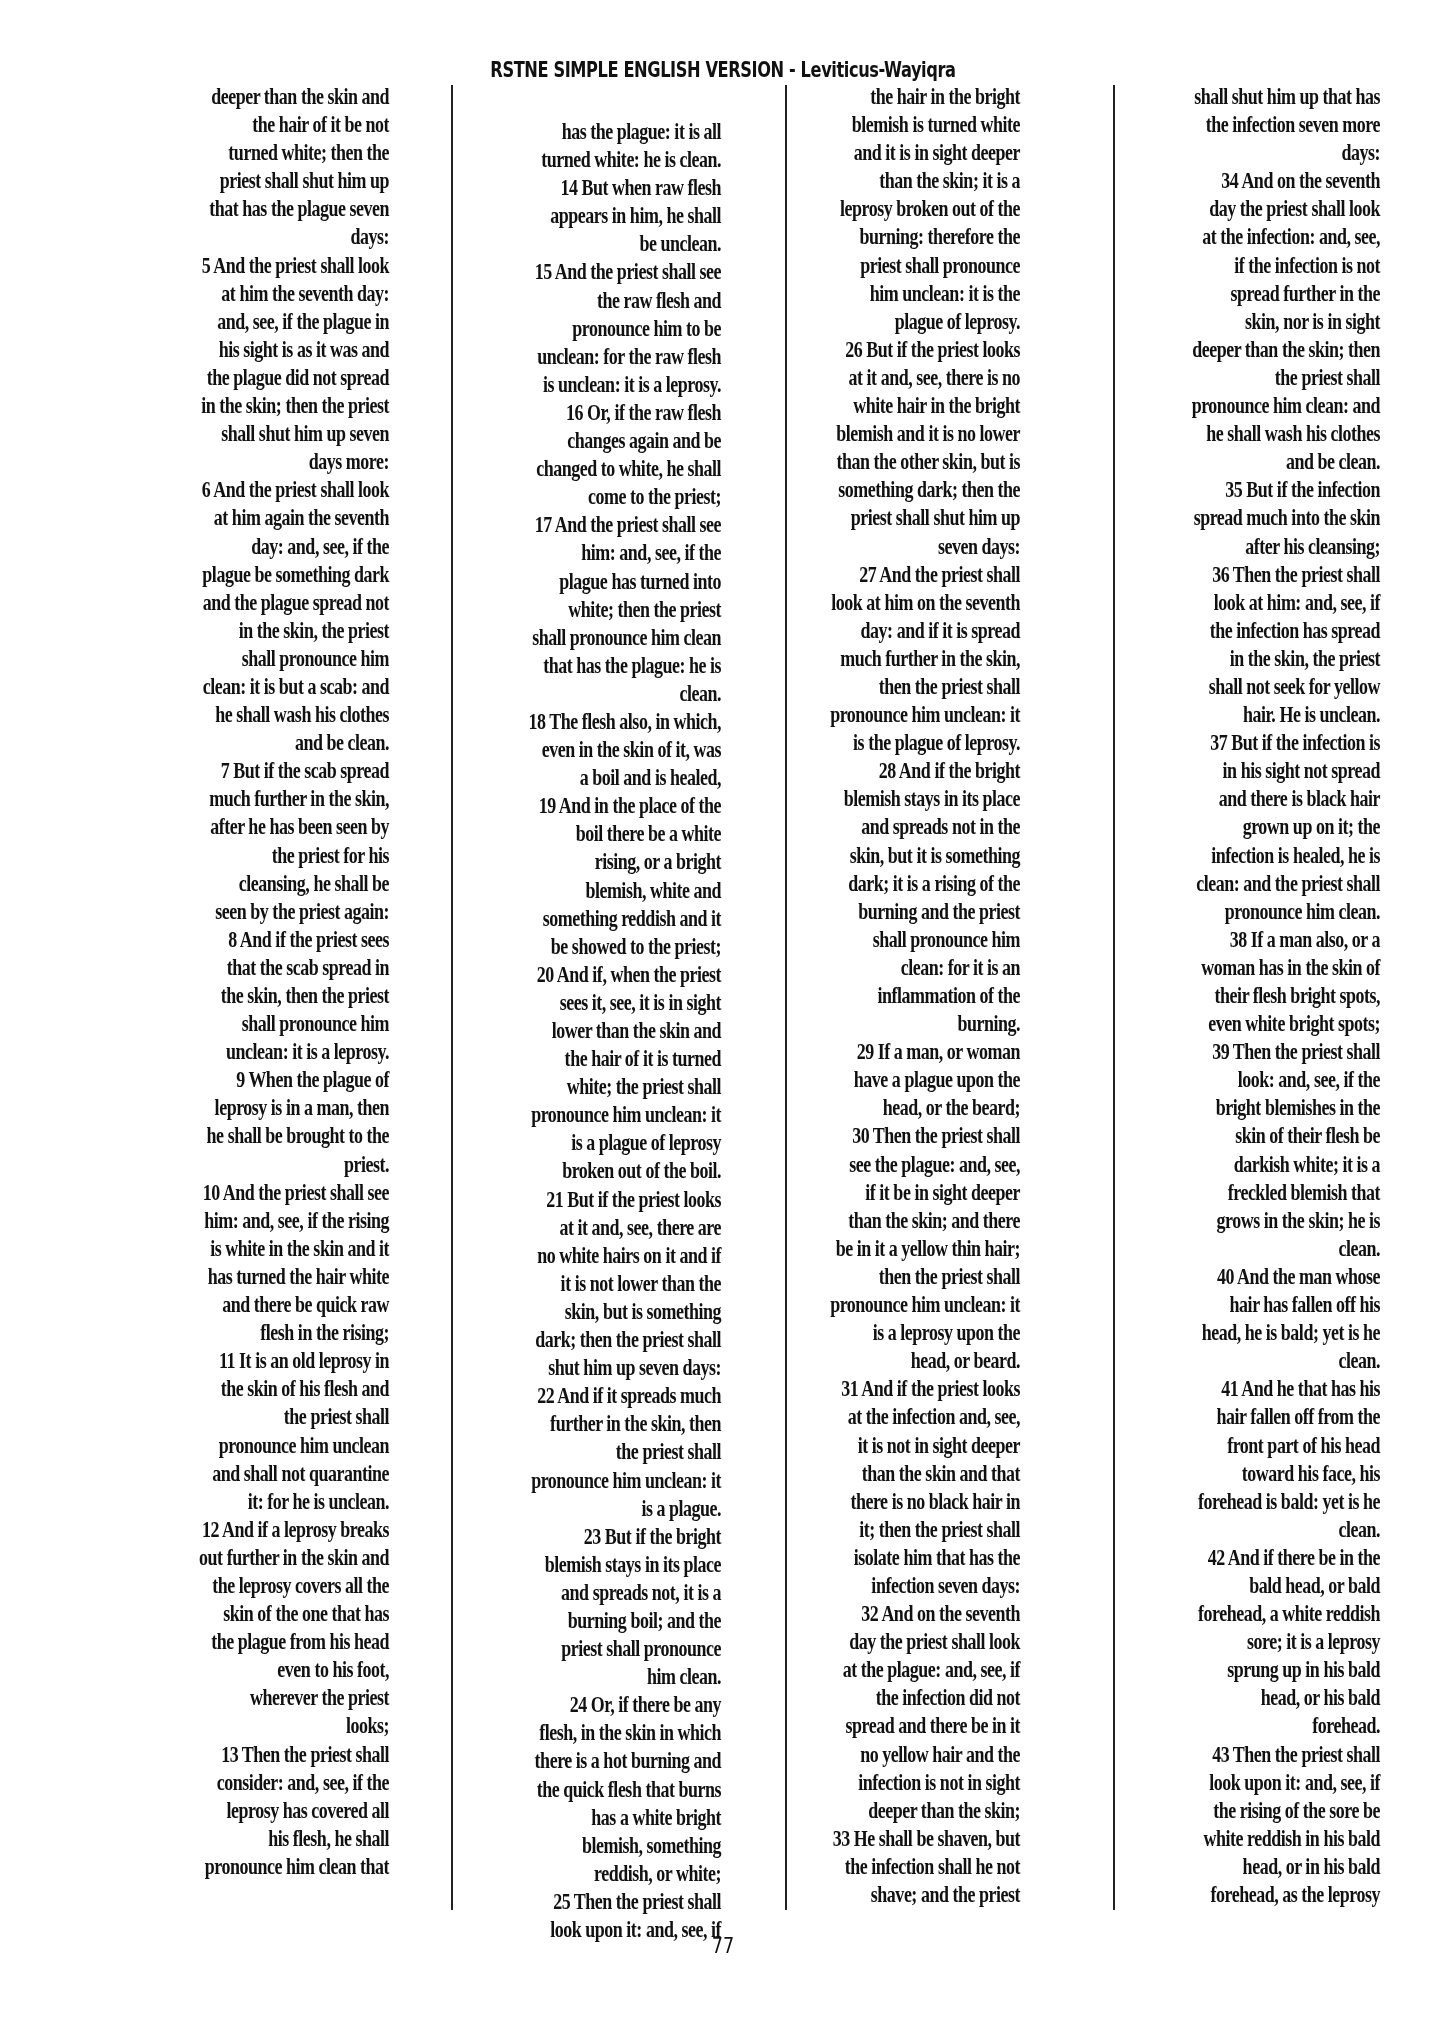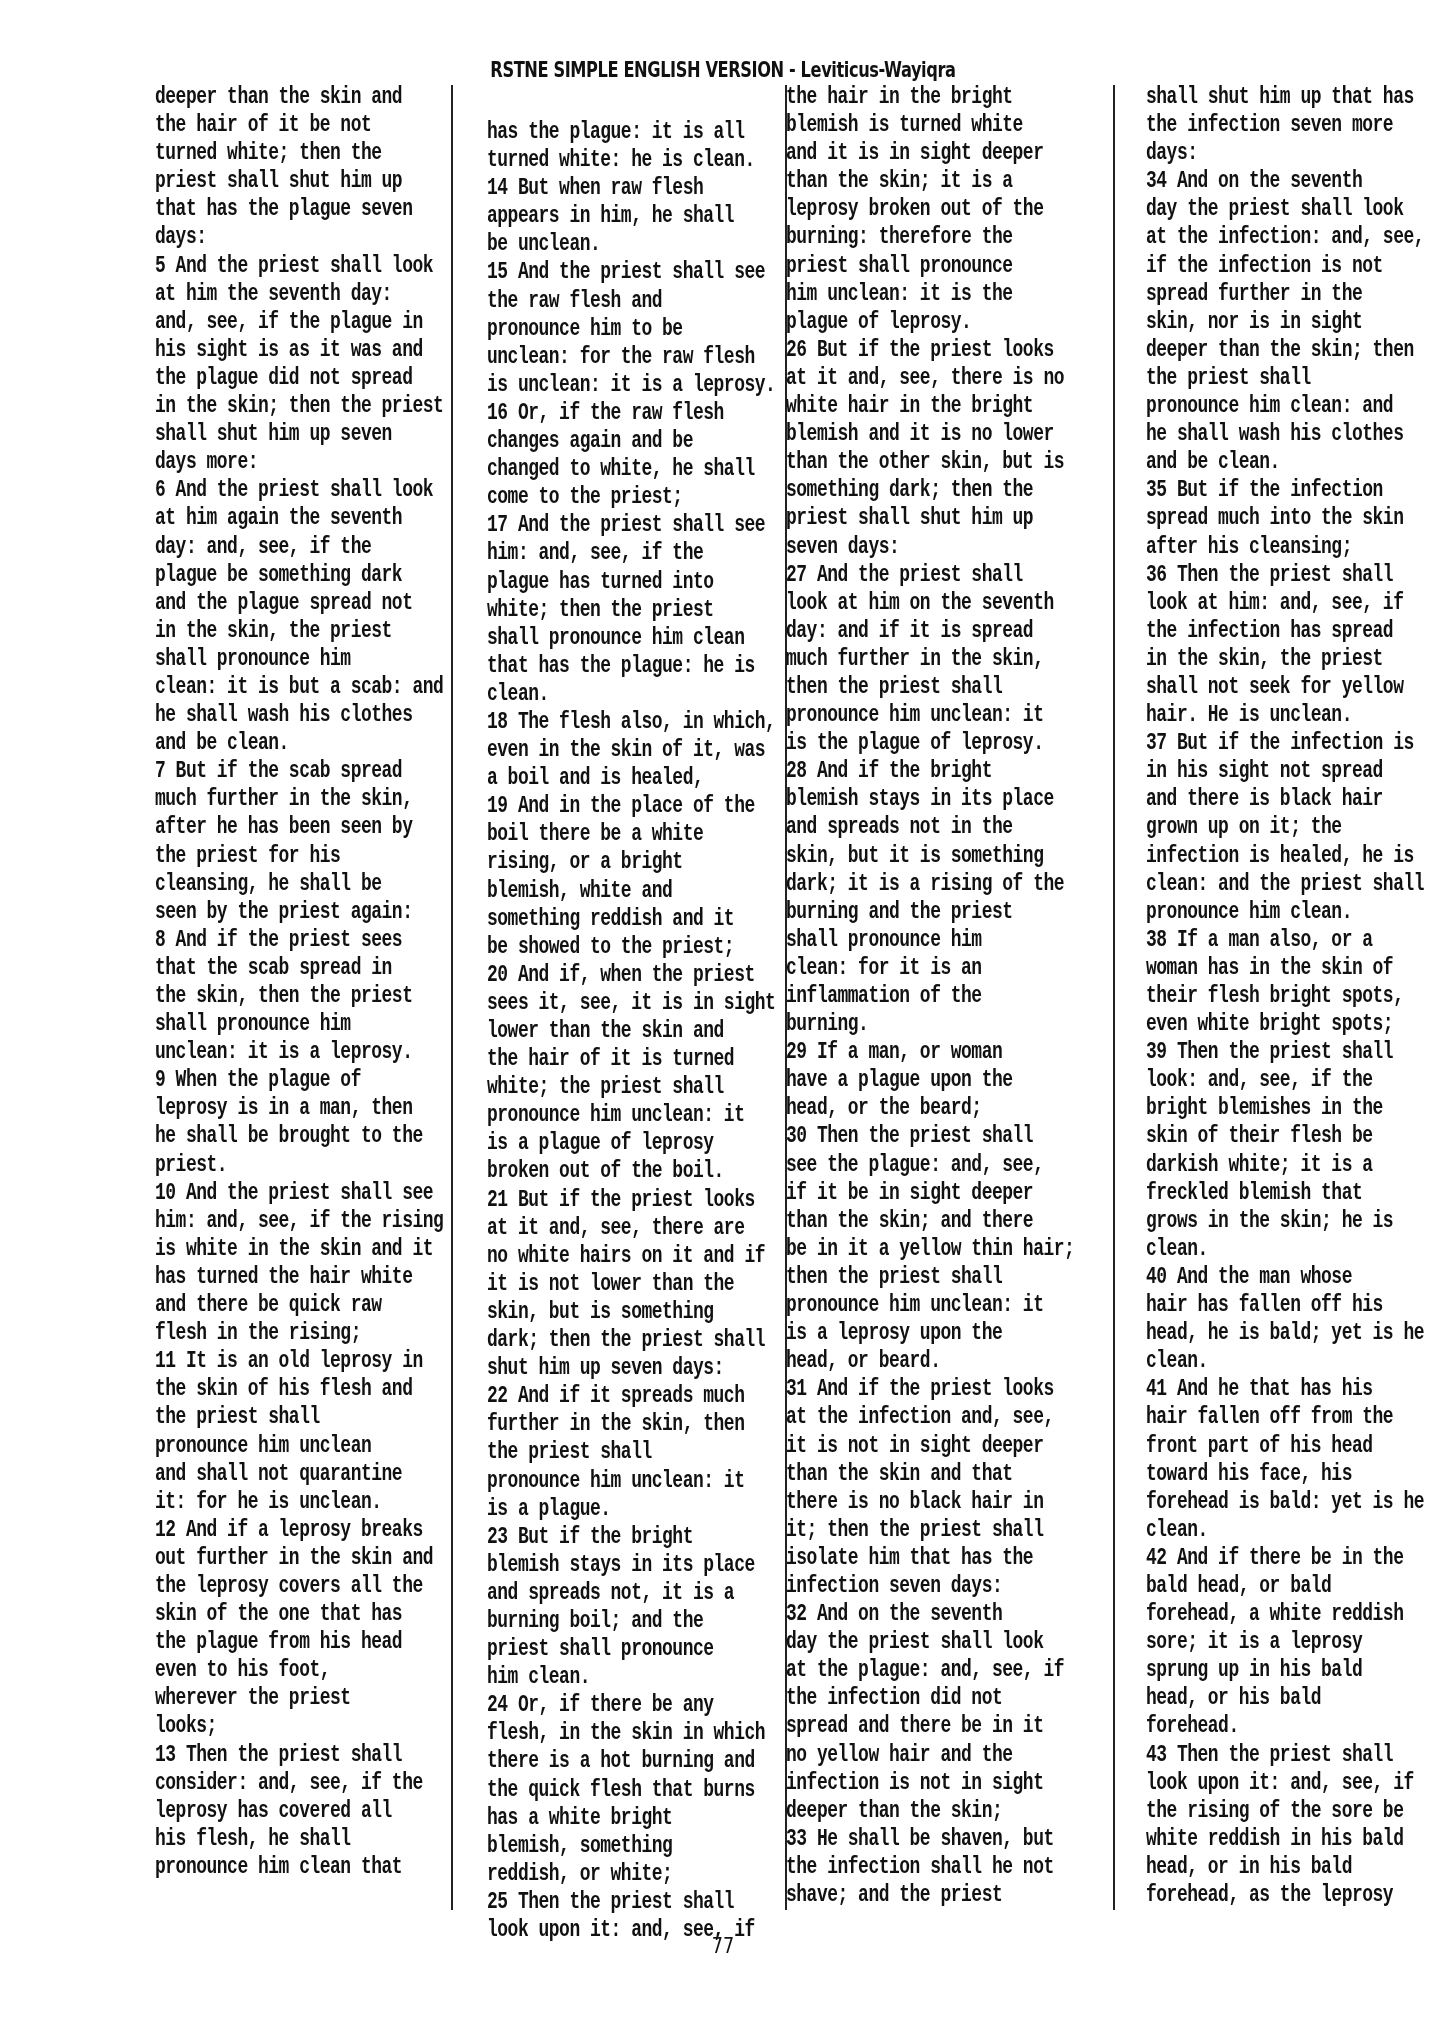--- a/index.html
+++ b/index.html
@@ -4,22 +4,22 @@
 <style>
   html, body { margin: 0; padding: 0; background: #ffffff; }
   body { width: 1445px; height: 2043px; position: relative; overflow: hidden; color: #111111; }
   .page-header {
     position: absolute; left: 0; width: 1445px; top: 56px; text-align: center;
     font-family: "DejaVu Sans Condensed", "DejaVu Sans", sans-serif; font-weight: bold;
     font-size: 22px; letter-spacing: -0.5px; line-height: 28px; transform: scaleX(0.82); transform-origin: 725px 0;
   }
   .column {
     position: absolute; top: 83px; width: 300px;
-    font-family: Liberation Mono, monospace; font-weight: bold; font-size: 23px;
-    line-height: 28.1px; letter-spacing: -0.6px; white-space: nowrap;
+    font-family: Liberation Serif, serif; font-weight: bold; font-size: 23px;
+    line-height: 28.1px; letter-spacing: -0.6px; white-space: nowrap; text-align: right;
   }
   .column .line { display: block; transform: scaleX(0.78); transform-origin: 0 0; }
   .col1 { left: 155px; }
   .col2 { left: 487px; margin-top: 35px; }
   .col3 { left: 786px; }
   .col4 { left: 1146px; }
   .rule { position: absolute; top: 85px; width: 2px; height: 1825px; background: #222222; }
   .rule1 { left: 451px; }
   .rule2 { left: 785px; }
   .rule3 { left: 1113px; }

